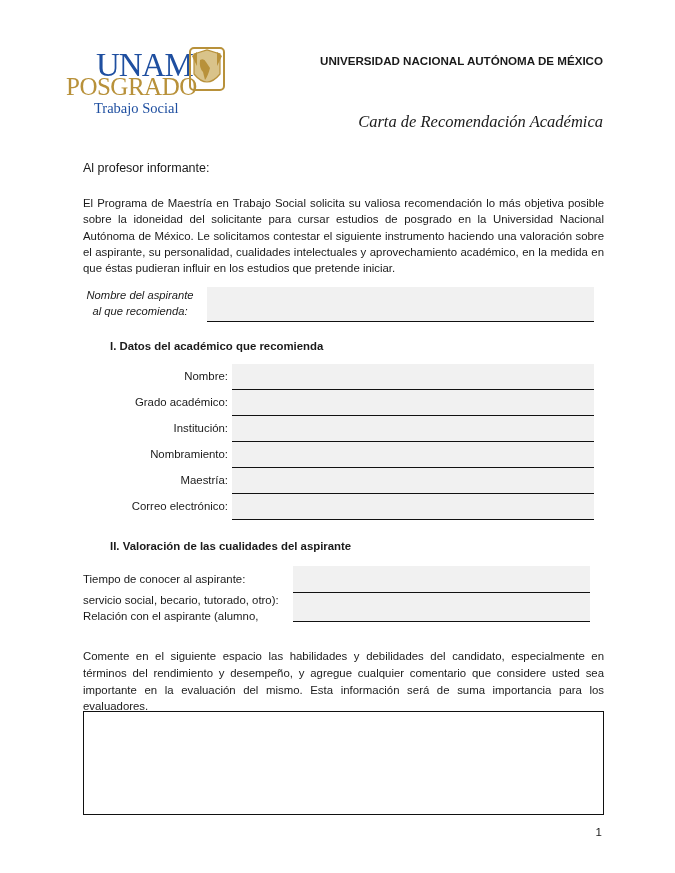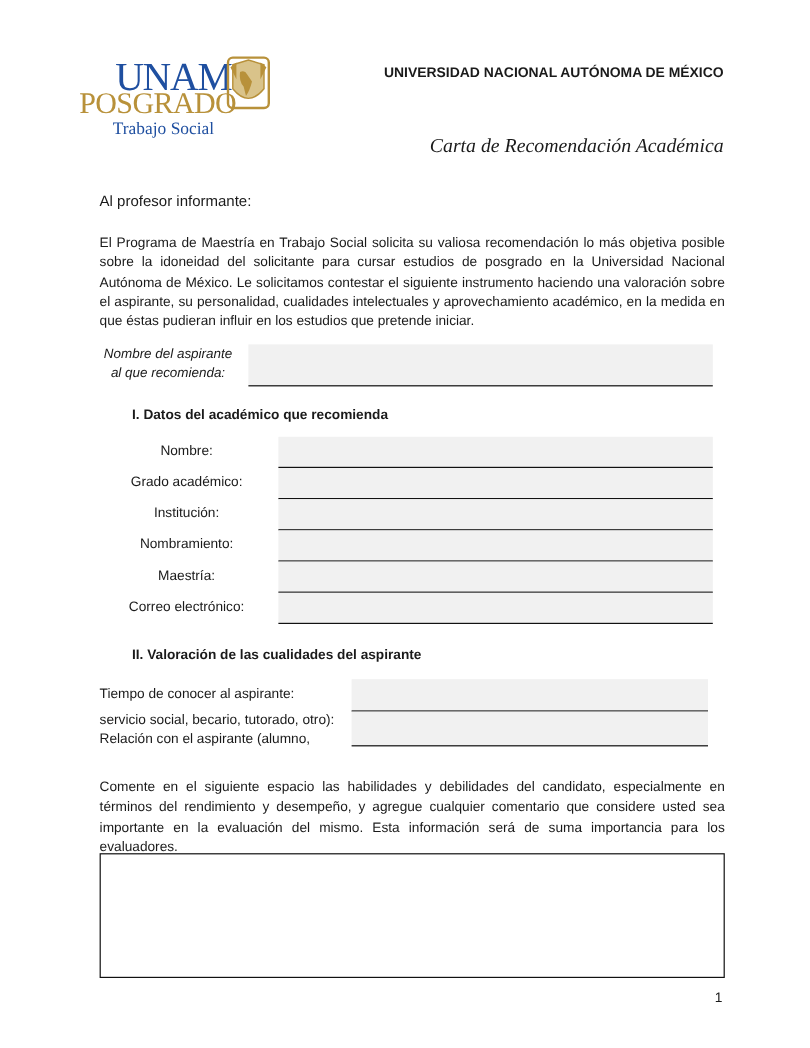--- a/index.html
+++ b/index.html
@@ -23,21 +23,21 @@
   .para2 { top: 648px; line-height: 16.8px; }
 
   .asp-label { position: absolute; left: 83px; top: 288px; width: 114px; text-align: center; font-style: italic; font-size: 11.2px; line-height: 15.5px; }
   .field { position: absolute; background: #f1f1f1; border-bottom: 1.5px solid #111; }
   .field.asp { left: 207px; top: 287px; width: 387px; height: 35px; }
 
   .sec { position: absolute; left: 83px; font-weight: bold; font-size: 11.4px; margin-left: 27px; }
   .sec1 { top: 340px; }
   .sec2 { top: 540px; }
 
-  .row-label { position: absolute; left: 83px; width: 145px; text-align: center; font-size: 11.4px; }
+  .row-label { position: absolute; left: 83px; width: 145px; text-align: right; font-size: 11.4px; }
   .row-field { position: absolute; left: 232px; width: 362px; height: 26px; background: #f1f1f1; border-bottom: 1.5px solid #111; }
 
   .val-label { position: absolute; left: 83px; font-size: 11.4px; line-height: 16px; }
   .val-field { position: absolute; left: 293px; width: 297px; background: #f1f1f1; border-bottom: 1.5px solid #111; }
 
   .comment-box { position: absolute; left: 83px; top: 711px; width: 521px; height: 104px; border: 1.5px solid #111; background: #fff; }
   .page-num { position: absolute; right: 73px; top: 826px; font-size: 11.5px; }
 </style>
 </head>
 <body>

